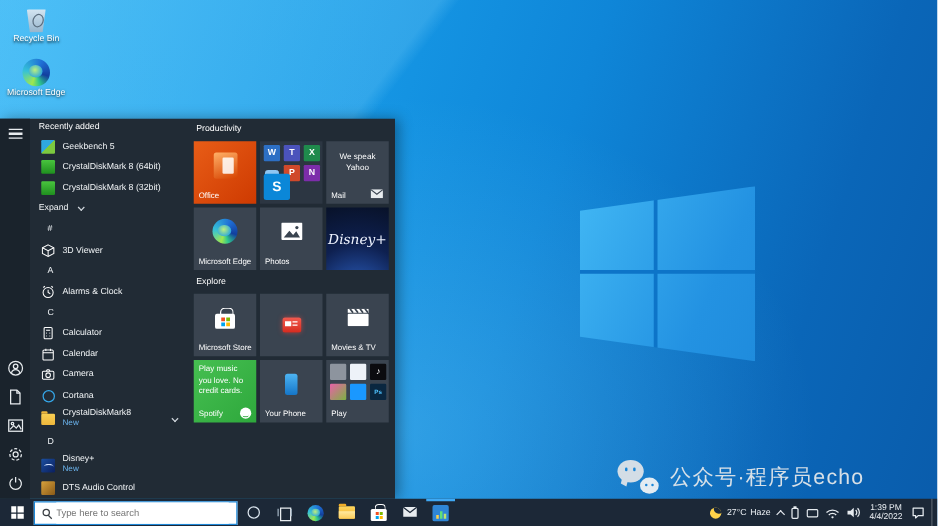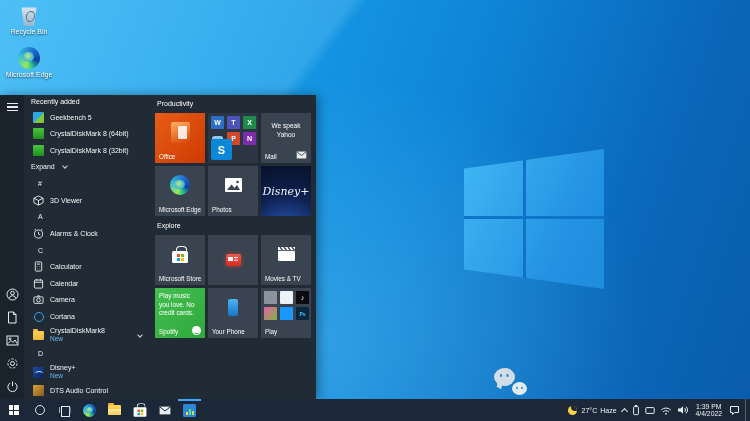--- a/index.html
+++ b/index.html
@@ -175,20 +175,21 @@
   <div class="desk-icon" id="icon-edge-desk">
     <span class="edge-ball sz22"></span>
     <span>Microsoft Edge</span>
   </div>
 
   <div class="watermark">
     <span class="wechat">
       <span class="wc-big"></span>
       <span class="wc-small"></span>
     </span>
+    <span>公众号·程序员echo</span>
   </div>
 
   <div class="start-menu">
     <div class="rail">
       <div class="rail-btn">
           <span class="hamb">
             <span></span>
             <span></span>
             <span></span>
           </span>
@@ -449,20 +450,24 @@
 
   <div class="taskbar">
     <div class="tb-btn start-btn">
       <span class="win-sq">
           <span></span>
           <span></span>
           <span></span>
           <span></span>
         </span>
     </div>
+    <div class="searchbox">
+      <span class="mag"></span>
+      <input type="text" placeholder="Type here to search" style="">
+    </div>
     <div class="tb-btn">
         <span class="cortana-ring"></span>
       </div>
     <div class="tb-btn">
         <span class="taskview"></span>
       </div>
     <div class="tb-btn">
         <span class="edge-ball sz13"></span>
       </div>
     <div class="tb-btn">

